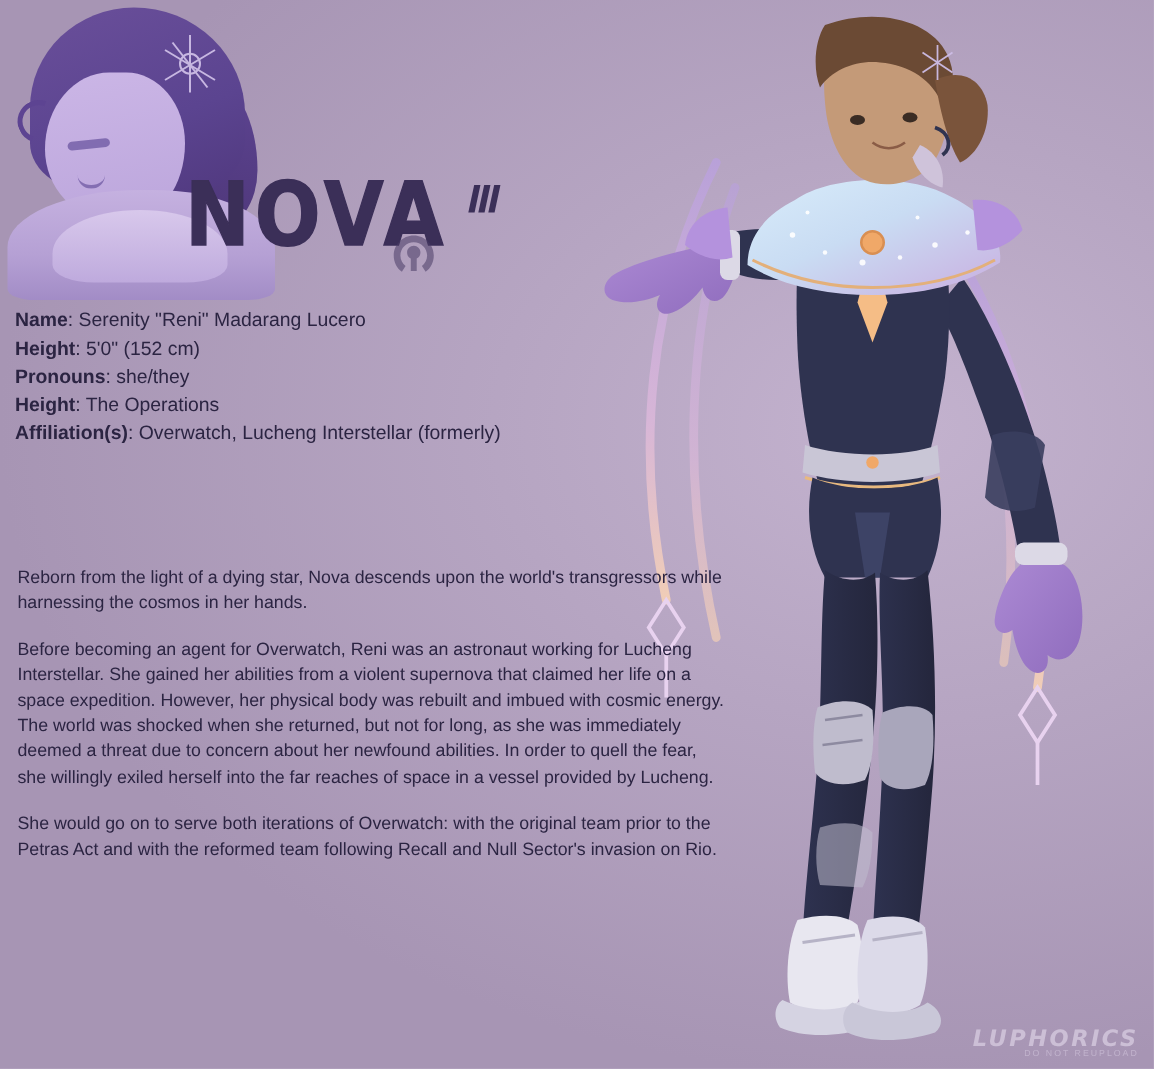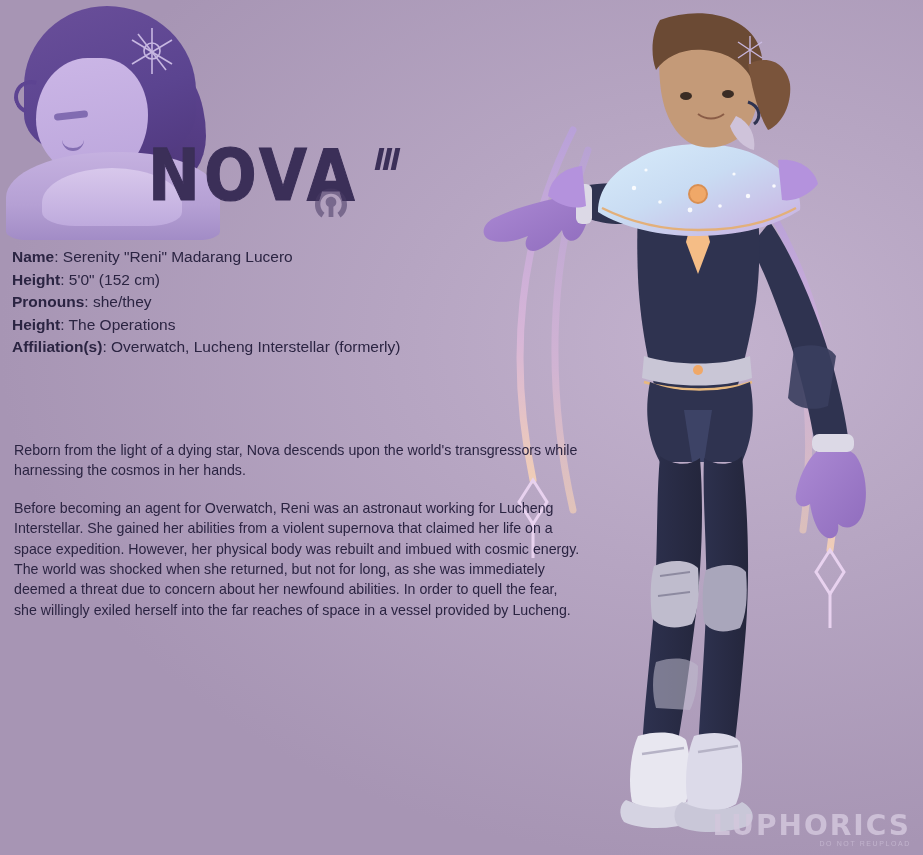--- a/index.html
+++ b/index.html
@@ -119,21 +119,21 @@
     width: 52px;
     height: 52px;
   }
 
   
   .title-block {
     position: absolute;
     left: 148px;
     top: 148px;
     display: flex;
-    align-items: flex-end;
+    align-items: flex-start;
     gap: 18px;
   }
   .title-text {
     font-family: "DejaVu Sans", sans-serif;
     font-weight: bold;
     font-size: 62px;
     letter-spacing: 4px;
     color: #3b2f58;
     line-height: .9;
     -webkit-text-stroke: 1px #3b2f58;
@@ -171,43 +171,44 @@
     line-height: 22.6px;
     color: #2b2442;
   }
   .info .row { white-space: nowrap; }
   .info .row b { font-weight: bold; }
 
   
   .bio {
     position: absolute;
     left: 14px;
-    top: 440px;
+    top: 452px;
     width: 568px;
     font-size: 14.2px;
     line-height: 20.4px;
     color: #2b2442;
   }
   .bio p { margin: 0 0 17px 0; }
 
   
   .watermark {
     position: absolute;
     right: 12px;
     bottom: 8px;
     text-align: right;
     color: #cfc2d8;
     opacity: .85;
   }
   .watermark .wm-main {
     font-family: "DejaVu Sans", sans-serif;
     font-weight: bold;
-    font-size: 28px;
+    font-size: 18px;
     letter-spacing: 2px;
     color: #d3c7dc;
+    font-style: italic;
   }
   .watermark .wm-sub {
     font-size: 7px;
     letter-spacing: 1.6px;
     color: #c6b8d1;
     margin-top: -2px;
   }
 
   
   .figure {
@@ -414,20 +415,21 @@
       <b>Height</b><span>: </span><span>The Operations</span>
     </div>
     <div class="row">
       <b>Affiliation(s)</b><span>: </span><span>Overwatch, Lucheng Interstellar (formerly)</span>
     </div>
   </div>
 
   <div class="bio">
     <p>Reborn from the light of a dying star, Nova descends upon the world's transgressors while harnessing the cosmos in her hands.</p>
     <p>Before becoming an agent for Overwatch, Reni was an astronaut working for Lucheng Interstellar. She gained her abilities from a violent supernova that claimed her life on a space expedition. However, her physical body was rebuilt and imbued with cosmic energy. The world was shocked when she returned, but not for long, as she was immediately deemed a threat due to concern about her newfound abilities. In order to quell the fear, she willingly exiled herself into the far reaches of space in a vessel provided by Lucheng.</p>
+    <p>She would go on to serve both iterations of Overwatch: with the original team prior to the Petras Act and with the reformed team following Recall and Null Sector's invasion on Rio.</p>
   </div>
 
   <div class="watermark">
     <div class="wm-main">LUPHORICS</div>
     <div class="wm-sub">DO NOT REUPLOAD</div>
   </div>
 
 </div>
 
 </body></html>

